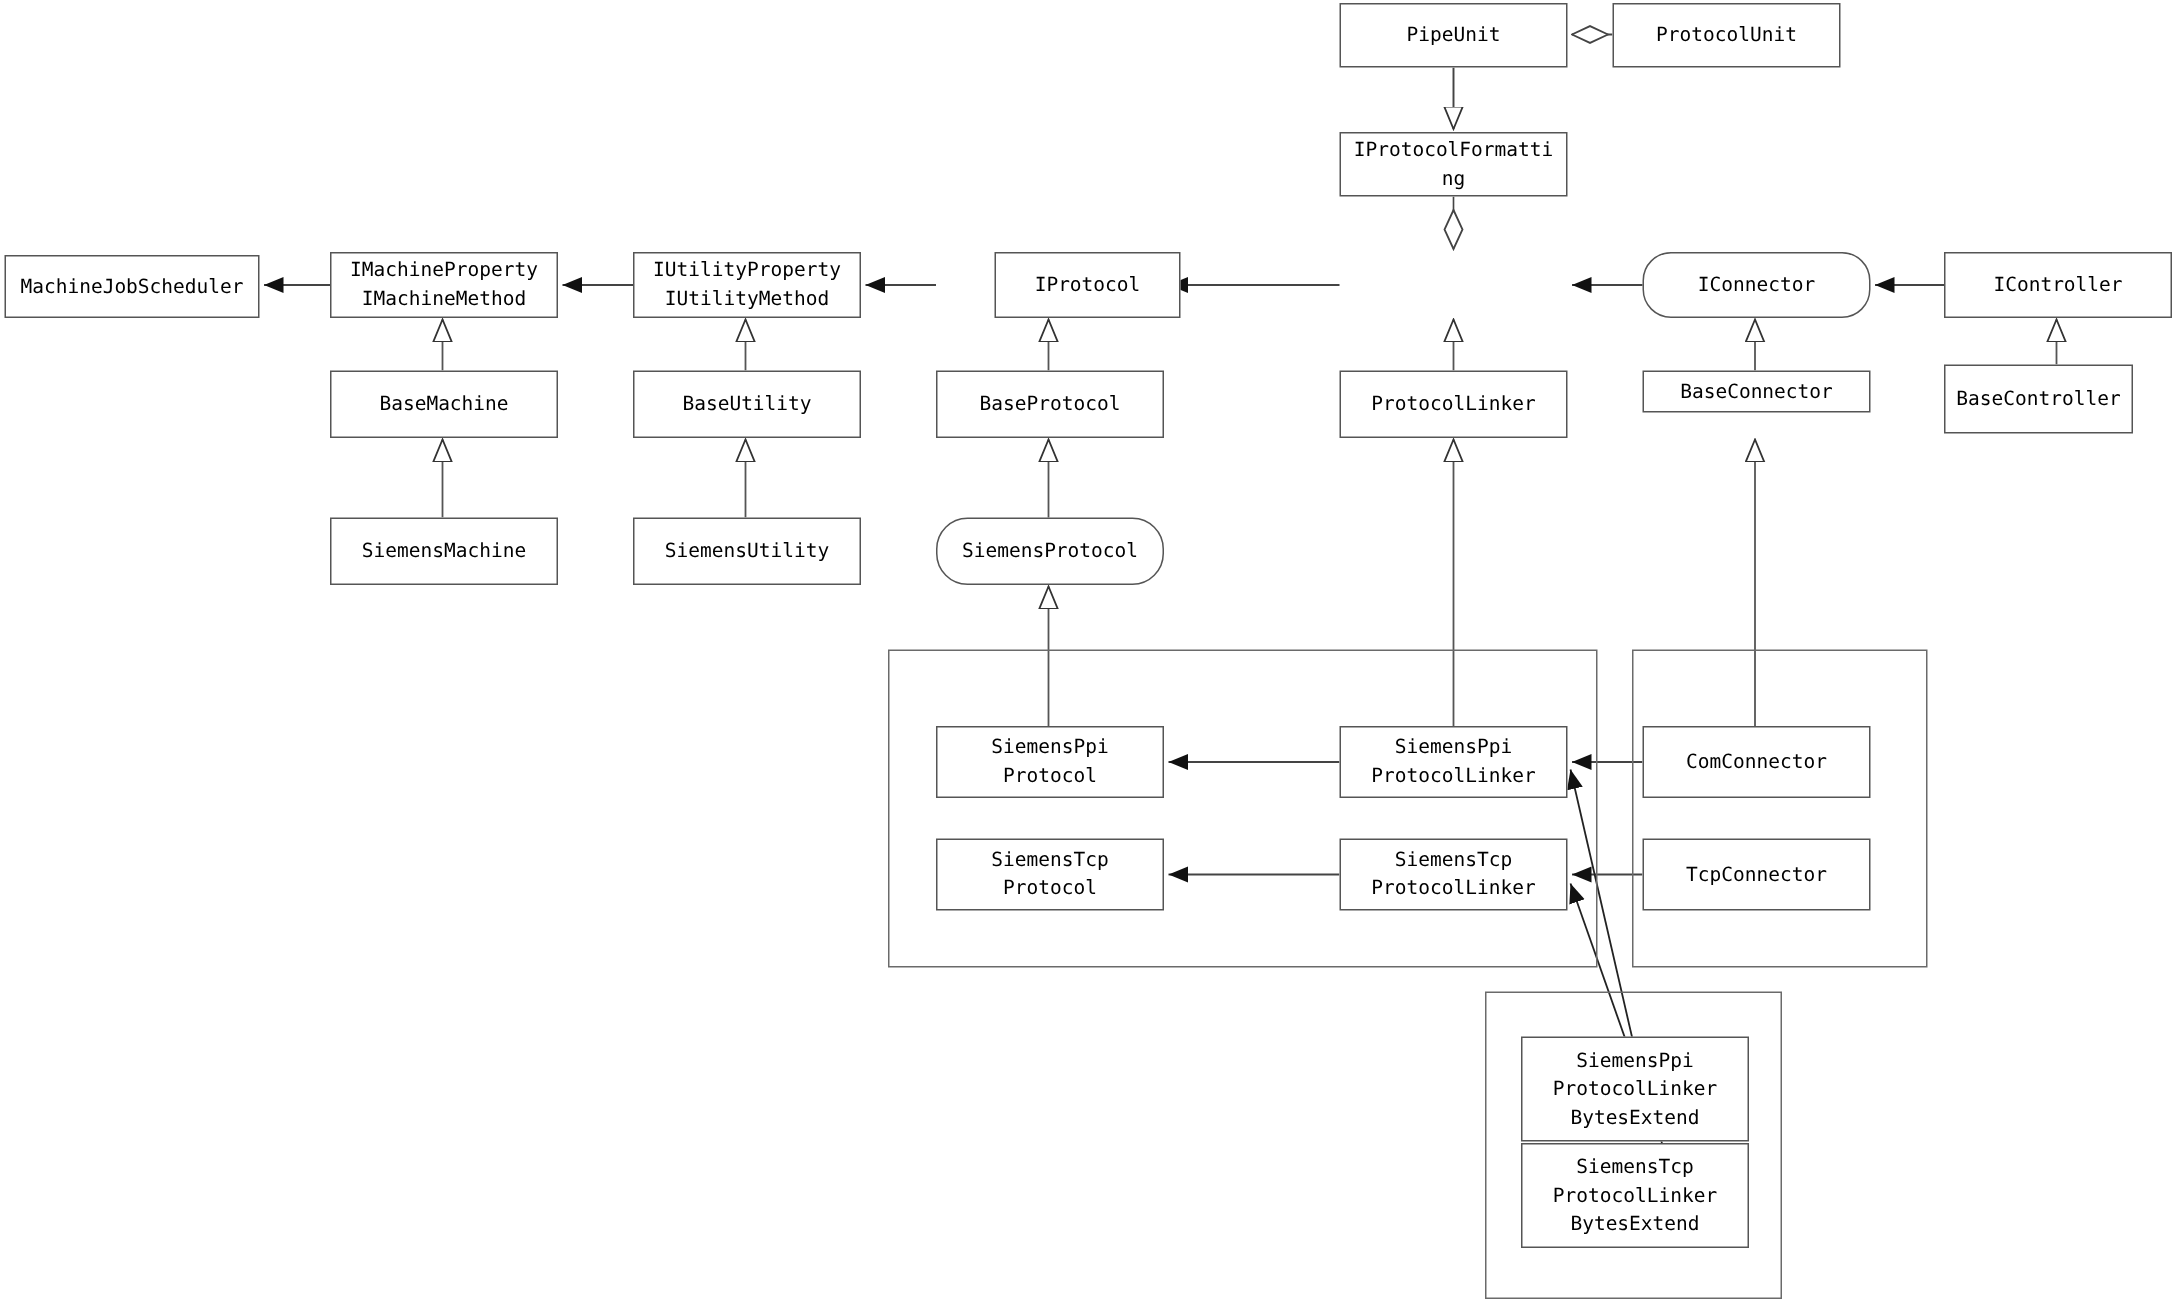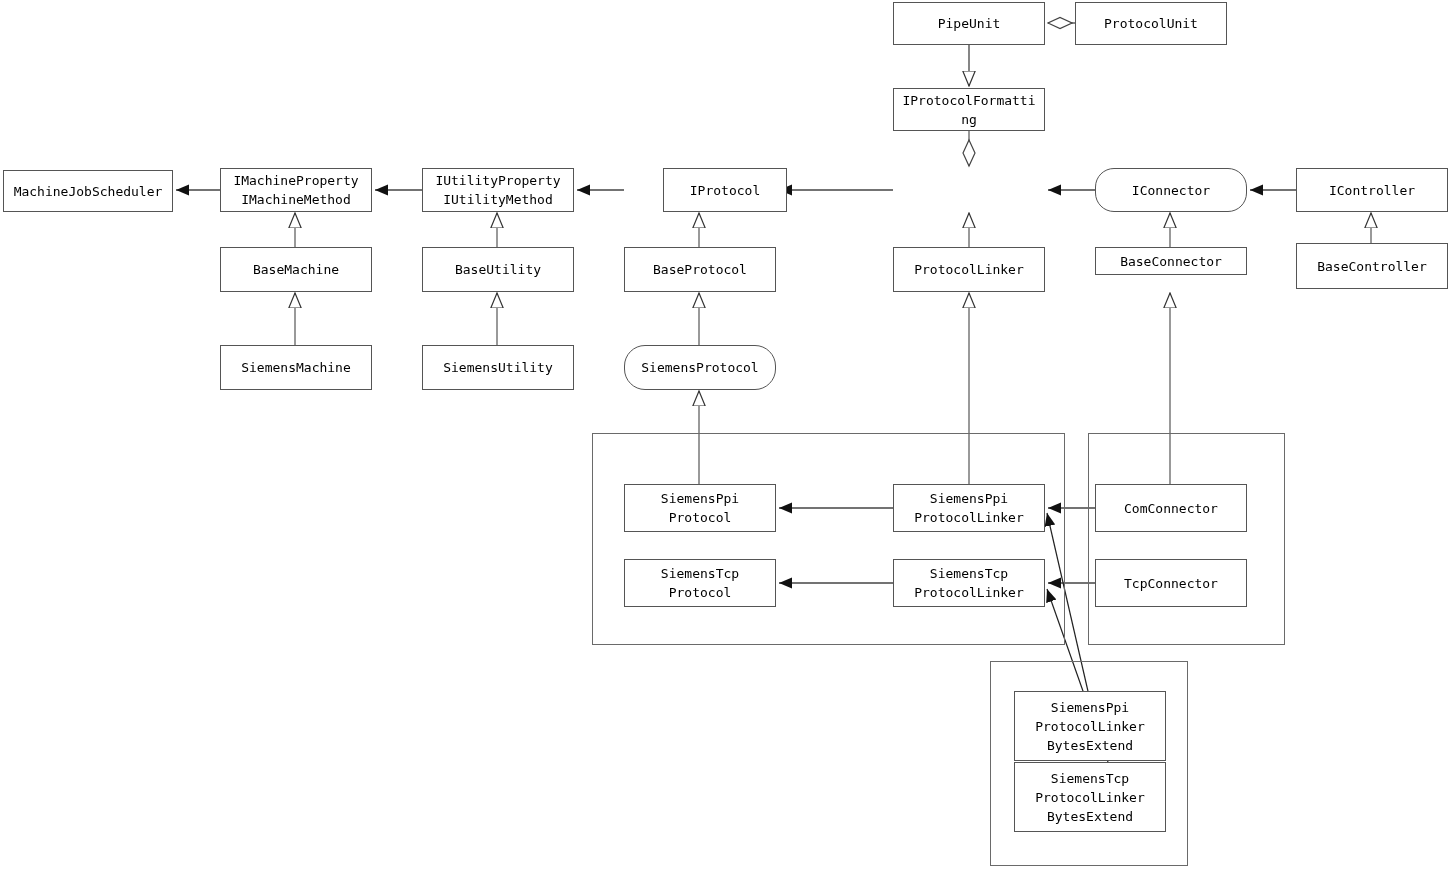--- a/index.html
+++ b/index.html
@@ -136,21 +136,21 @@
 IUtilityMethod</div>
   <div class="node" style="left:624px; top:168px; width:124px; height:44px;margin-left:39px;">IProtocol</div>
   <div class="node" style="left:1095px; top:168px; width:152px; height:44px;border-radius:19px;">IConnector</div>
   <div class="node" style="left:1296px; top:168px; width:152px; height:44px;">IController</div>
 
   <div class="node" style="left:220px; top:247px; width:152px; height:45px;">BaseMachine</div>
   <div class="node" style="left:422px; top:247px; width:152px; height:45px;">BaseUtility</div>
   <div class="node" style="left:624px; top:247px; width:152px; height:45px;">BaseProtocol</div>
   <div class="node" style="left:893px; top:247px; width:152px; height:45px;">ProtocolLinker</div>
   <div class="node" style="left:1095px; top:247px; width:152px; height:28px;">BaseConnector</div>
-  <div class="node" style="left:1296px; top:243px; width:152px; height:46px;">BaseController</div>
+  <div class="node" style="left:1296px; top:243px; width:126px; height:46px;">BaseController</div>
 
   <div class="node" style="left:220px; top:345px; width:152px; height:45px;">SiemensMachine</div>
   <div class="node" style="left:422px; top:345px; width:152px; height:45px;">SiemensUtility</div>
   <div class="node" style="left:624px; top:345px; width:152px; height:45px;border-radius:21px;">SiemensProtocol</div>
 
   <div class="node" style="left:624px; top:484px; width:152px; height:48px;">SiemensPpi
 Protocol</div>
   <div class="node" style="left:624px; top:559px; width:152px; height:48px;">SiemensTcp
 Protocol</div>
   <div class="node" style="left:893px; top:484px; width:152px; height:48px;">SiemensPpi

